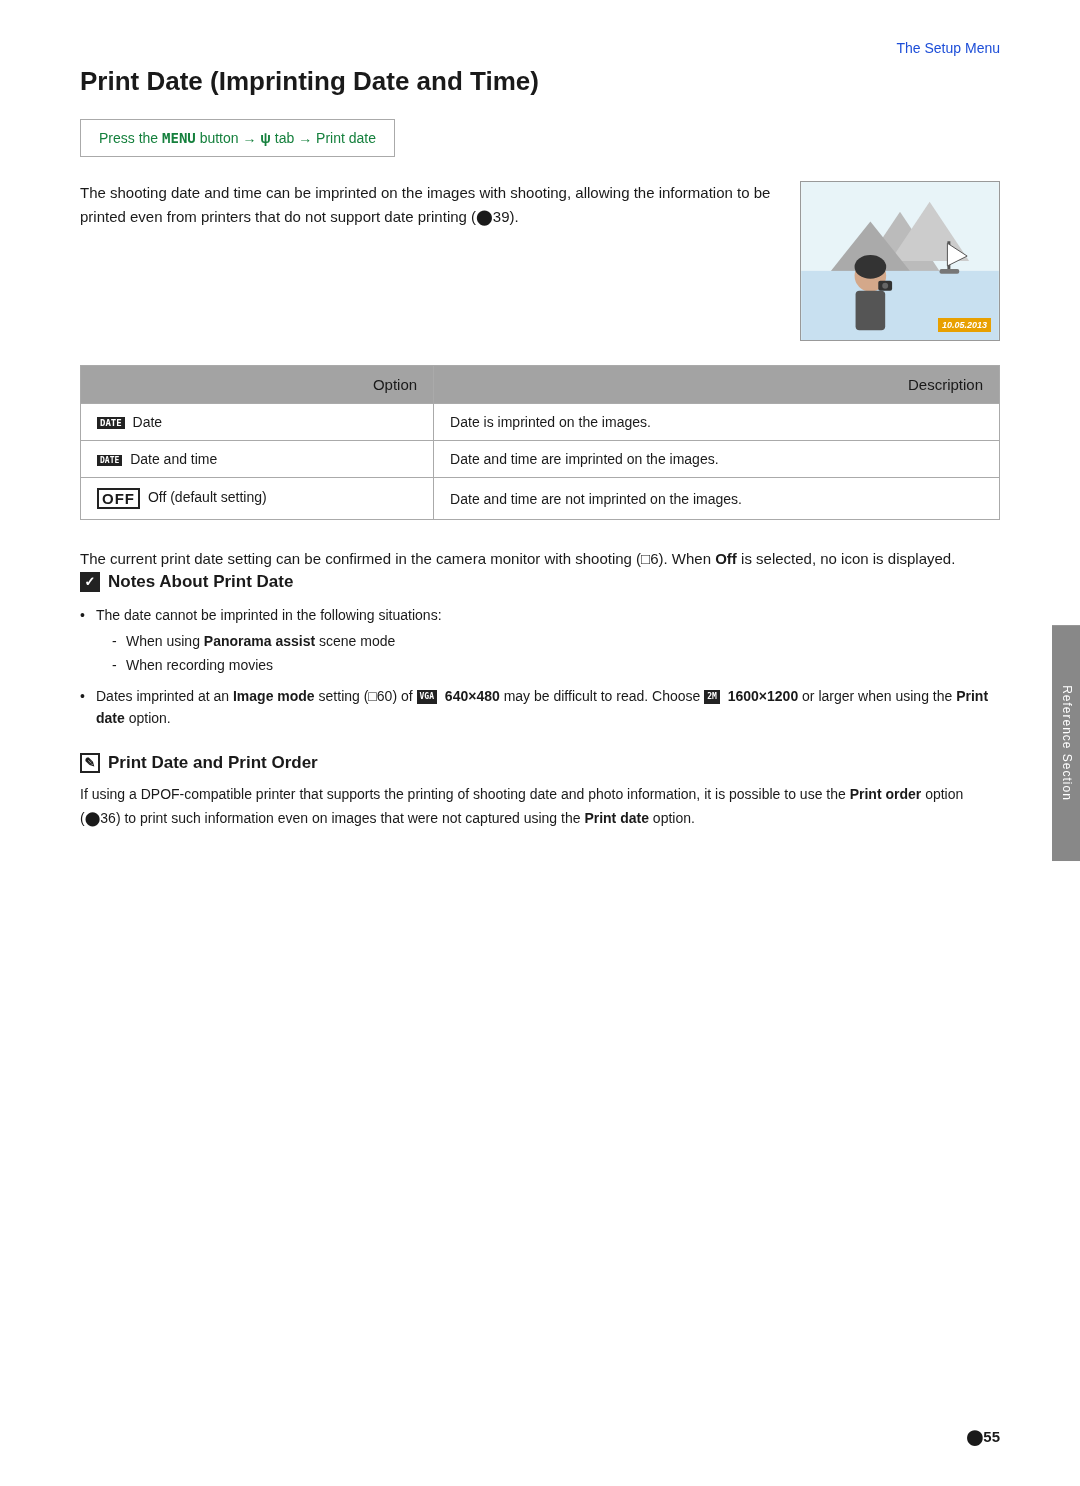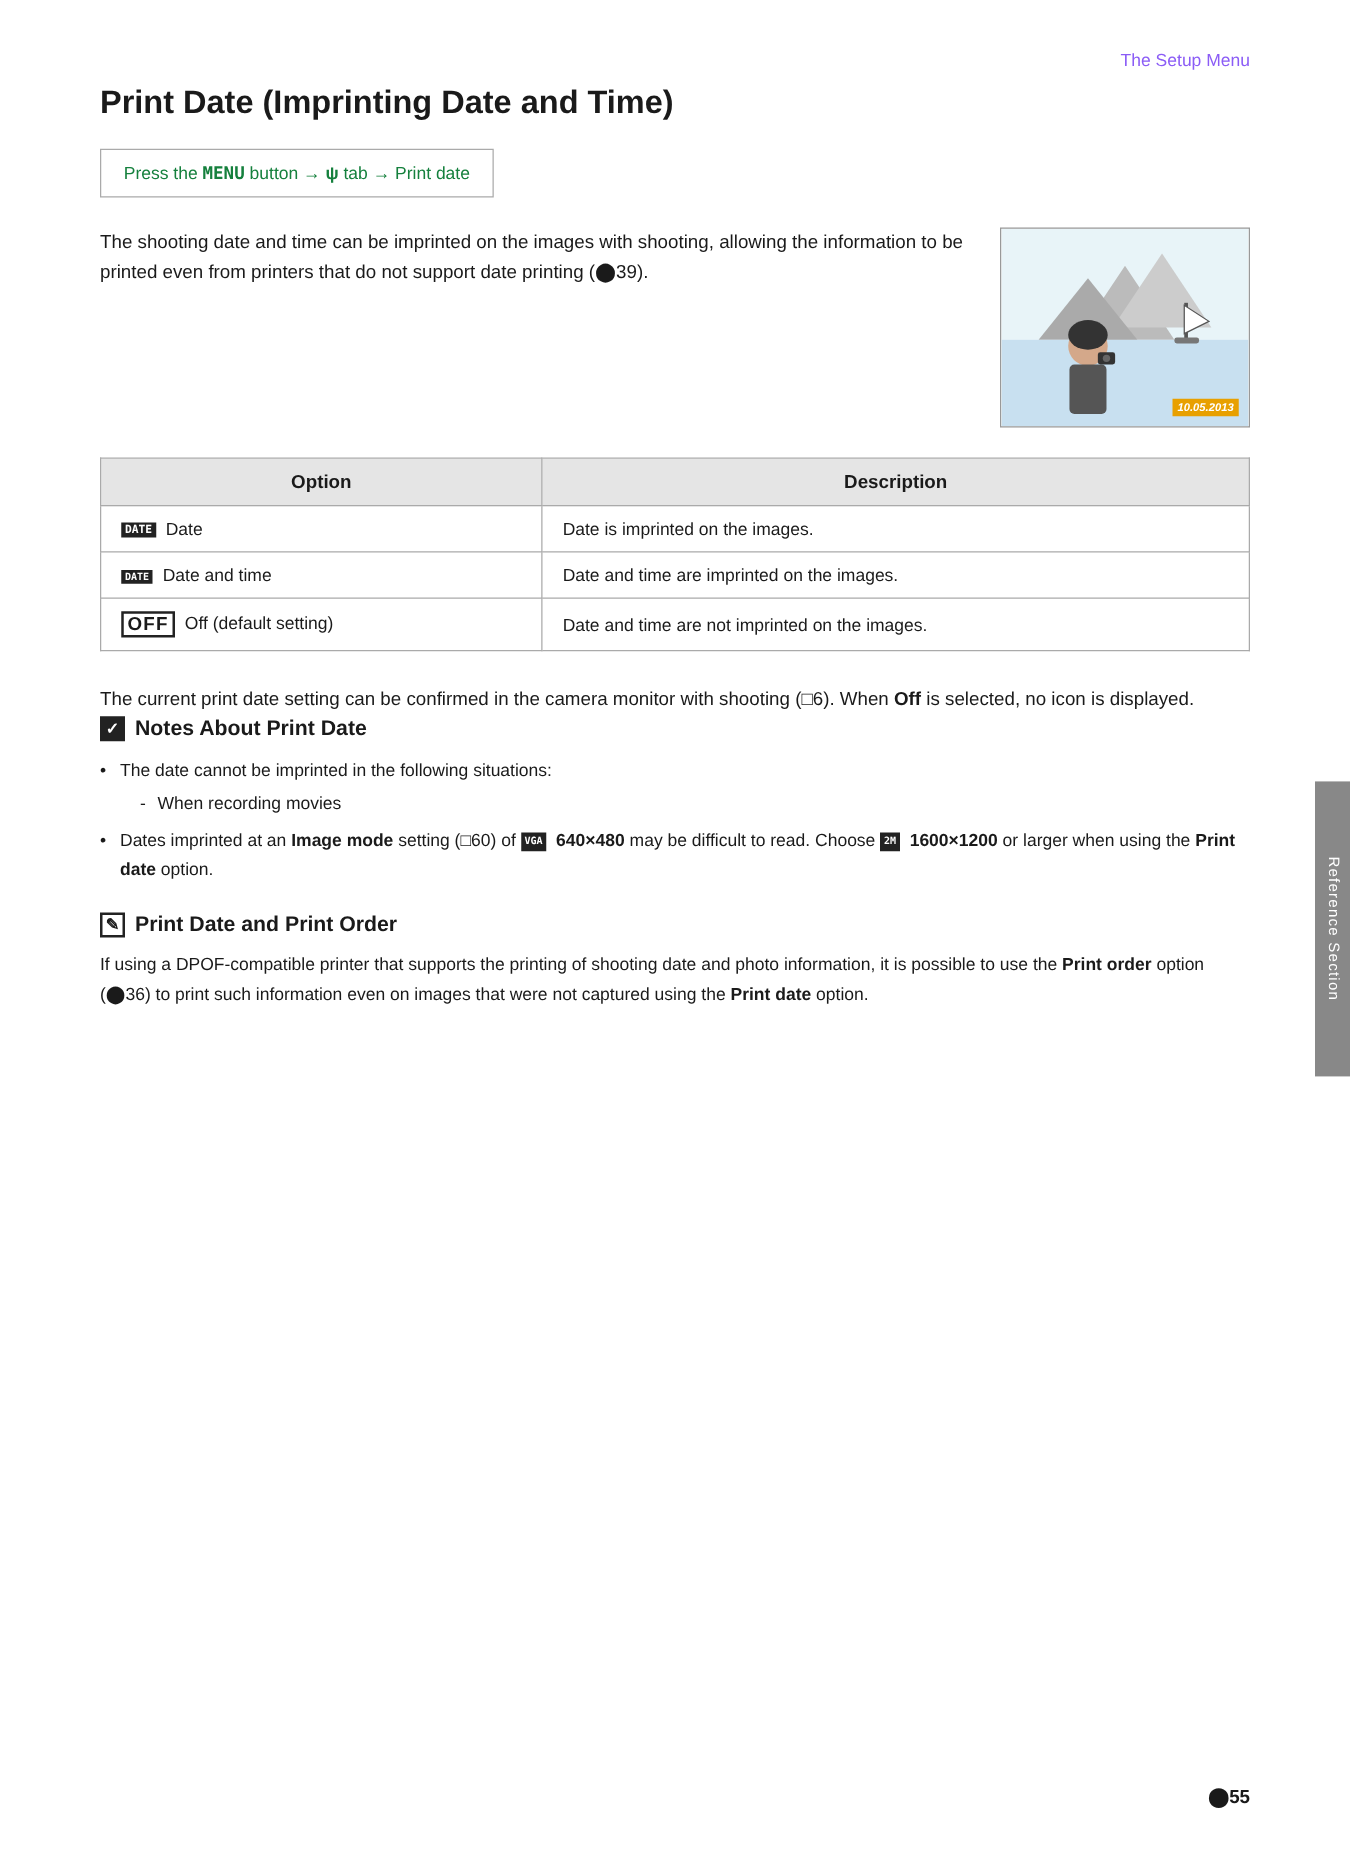--- a/index.html
+++ b/index.html
@@ -10,21 +10,21 @@
       background: #fff;
       width: 1080px;
       min-height: 1486px;
       position: relative;
       padding: 40px 80px 60px 80px;
     }
 
     .top-right-label {
       text-align: right;
       font-size: 14px;
-      color: #8b5cf6;
+      color: #1d4ed8;
       margin-bottom: 10px;
     }
 
     .page-title {
       font-size: 26px;
       font-weight: bold;
       margin-bottom: 22px;
       margin-top: 4px;
     }
 
@@ -83,25 +83,25 @@
     }
 
     .options-table {
       width: 100%;
       border-collapse: collapse;
       margin-bottom: 26px;
       border: 1px solid #aaa;
     }
 
     .options-table th {
-      background: #e5e5e5;
-      font-weight: bold;
+      background: #a3a3a3;
+      font-weight: normal;
       font-size: 15px;
       padding: 10px 16px;
-      text-align: center;
+      text-align: right;
       border: 1px solid #aaa;
     }
 
     .options-table td {
       padding: 10px 16px;
       border: 1px solid #aaa;
       font-size: 14px;
       vertical-align: middle;
     }
 
@@ -359,20 +359,21 @@
 
 <div class="notes-section">
   <div class="notes-title">
     <span class="checkmark-icon">✓</span>
     <span>Notes About Print Date</span>
   </div>
   <ul class="notes-list">
     <li>
       The date cannot be imprinted in the following situations:
       <ul class="sub-list">
+        <li>When using <b>Panorama assist</b> scene mode</li>
         <li>When recording movies</li>
       </ul>
     </li>
     <li>
       Dates imprinted at an <b>Image mode</b> setting (□60) of <span class="icon-badge" style="font-size:8px;">VGA</span> <b>640×480</b> may be difficult to read. Choose <span class="icon-badge" style="font-size:8px;">2M</span> <b>1600×1200</b> or larger when using the <b>Print date</b> option.
     </li>
   </ul>
 </div>
 
 

